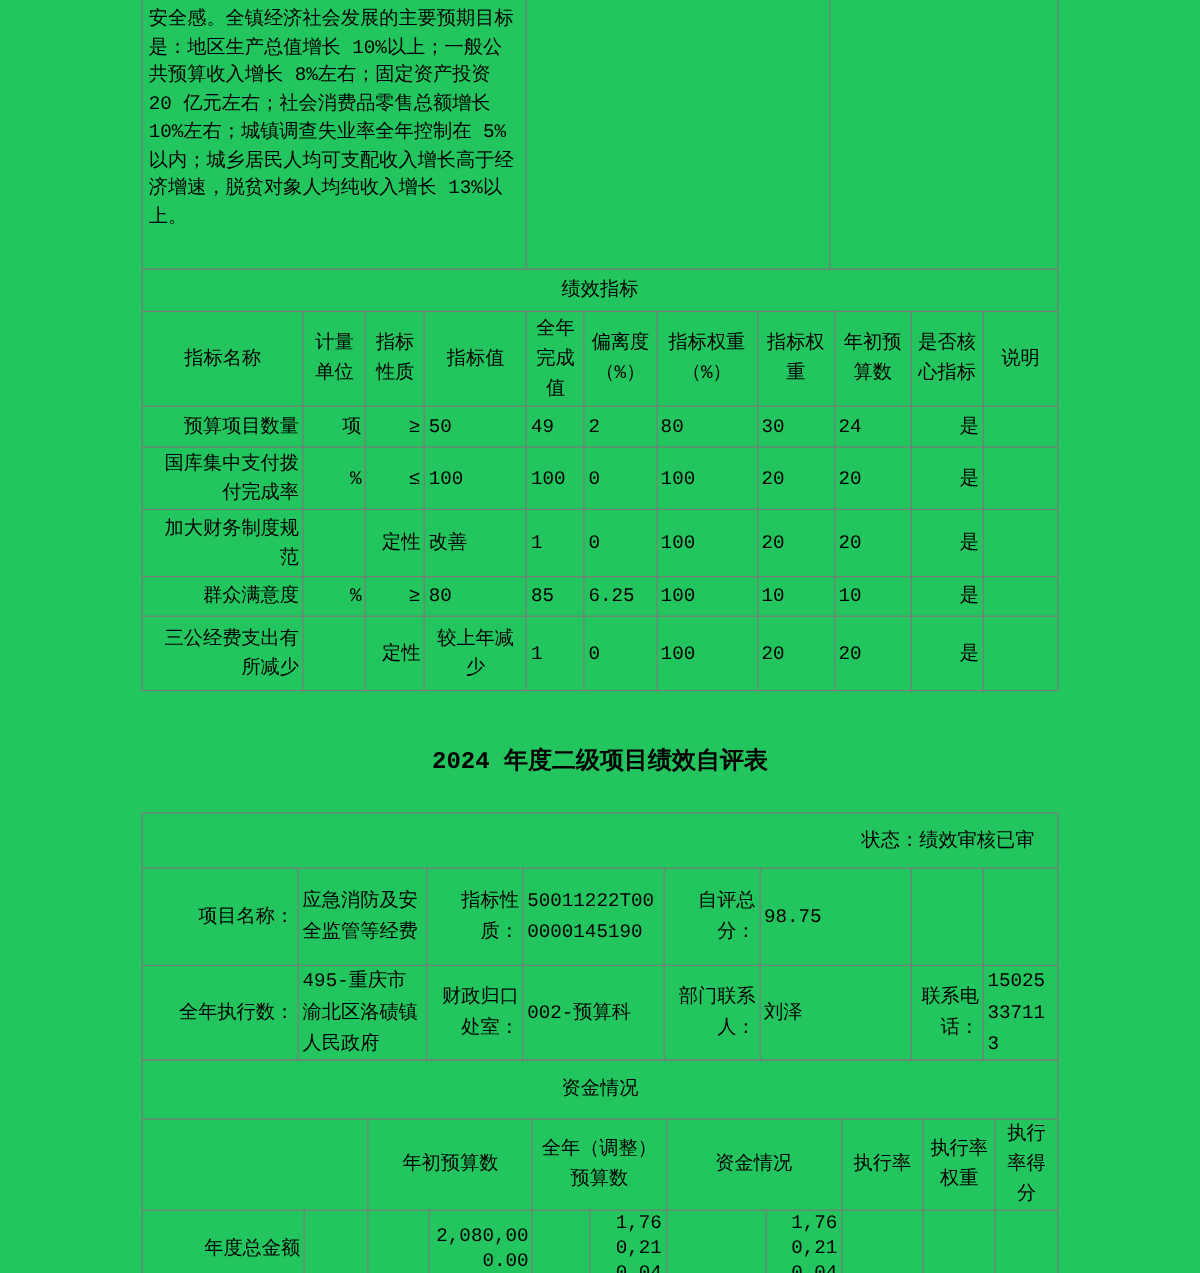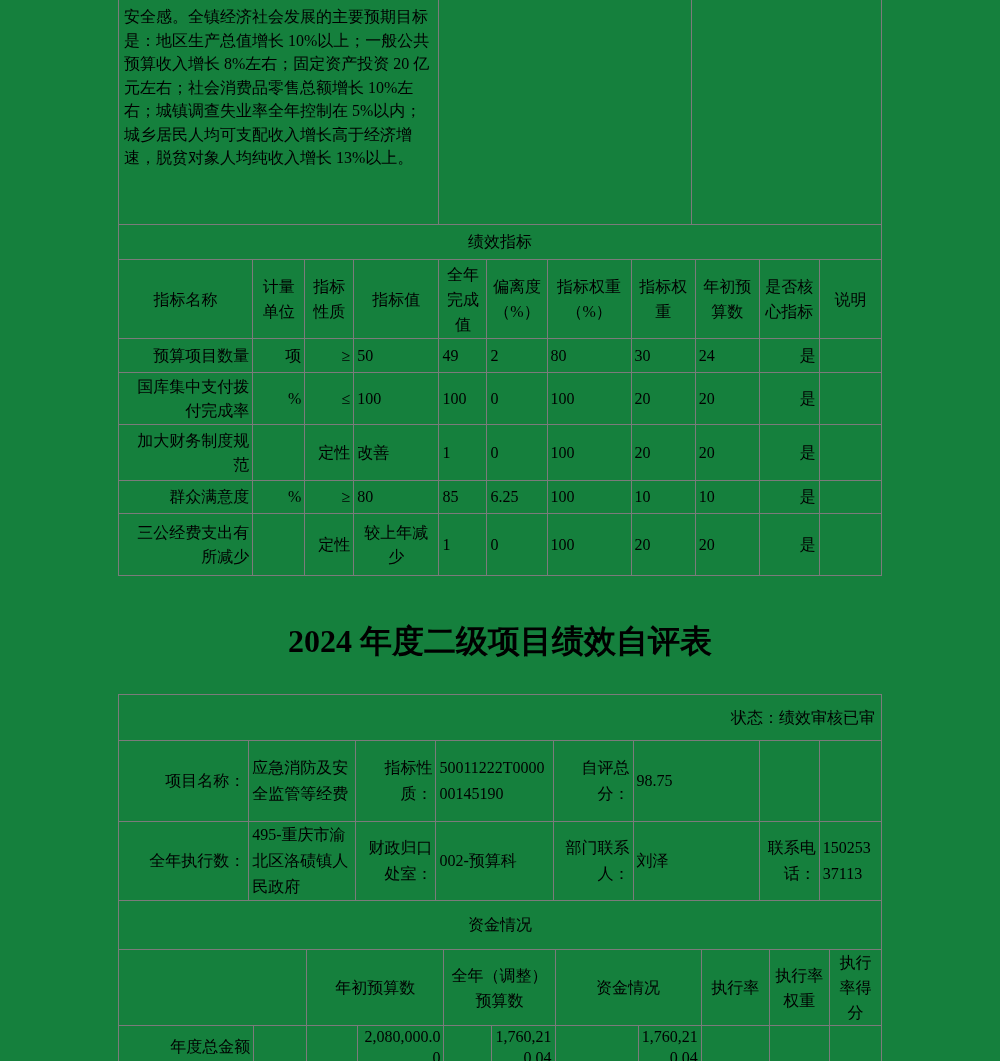--- a/index.html
+++ b/index.html
@@ -1,19 +1,19 @@
 <!DOCTYPE html>
 <html><head>
 <meta charset="utf-8">
 <style>
   html,body { margin:0; padding:0; background:#fff; }
   .page {
     width:1000px; height:1061px; overflow:hidden; position:relative;
-    background:#15803d; color:#000;
-    font-family:Liberation Serif, serif;
+    background:#22c55e; color:#000;
+    font-family:Liberation Mono, monospace;
     font-size:16px;
   }
   .content { margin-left:118px; width:764px; }
   table { border-collapse:collapse; table-layout:fixed; width:764px; }
   .content table + table, .content table { margin-top:-1px; }
   .content table:first-child { margin-top:0; }
   td, th {
     border:1px solid #7b7b7b; padding:0 3px;
     font-weight:normal; font-size:16px; line-height:1.5;
     overflow:hidden; word-wrap:break-word; vertical-align:middle;
@@ -22,24 +22,24 @@
   .al { text-align:right; }
   .ar { text-align:left; }
   .ac { text-align:center; }
   .vtop { vertical-align:top; }
   .intro-cell { padding:5px 5px 0 5px; line-height:23.5px; text-align:left; }
   .band { text-align:center; height:34px; }
   .ind-head th { text-align:center; line-height:25px; }
   .brk { word-break:break-all; }
   .num-cell { line-height:21px; }
   .page-title {
-    text-align:center; font-weight:bold; font-size:32px;
+    text-align:center; font-weight:bold; font-size:20px;
     padding:44px 0 31px 0; margin:0;
   }
-  .status-cell { text-align:right; height:45px; padding-right:6px; }
+  .status-cell { text-align:right; height:45px; padding-right:19px; }
   .lab { text-align:right; line-height:26px; }
   .val { text-align:left; line-height:26px; }
 </style>
 </head>
 <body>
 
 <div class="page">
   <div class="content">
 
     <table>

